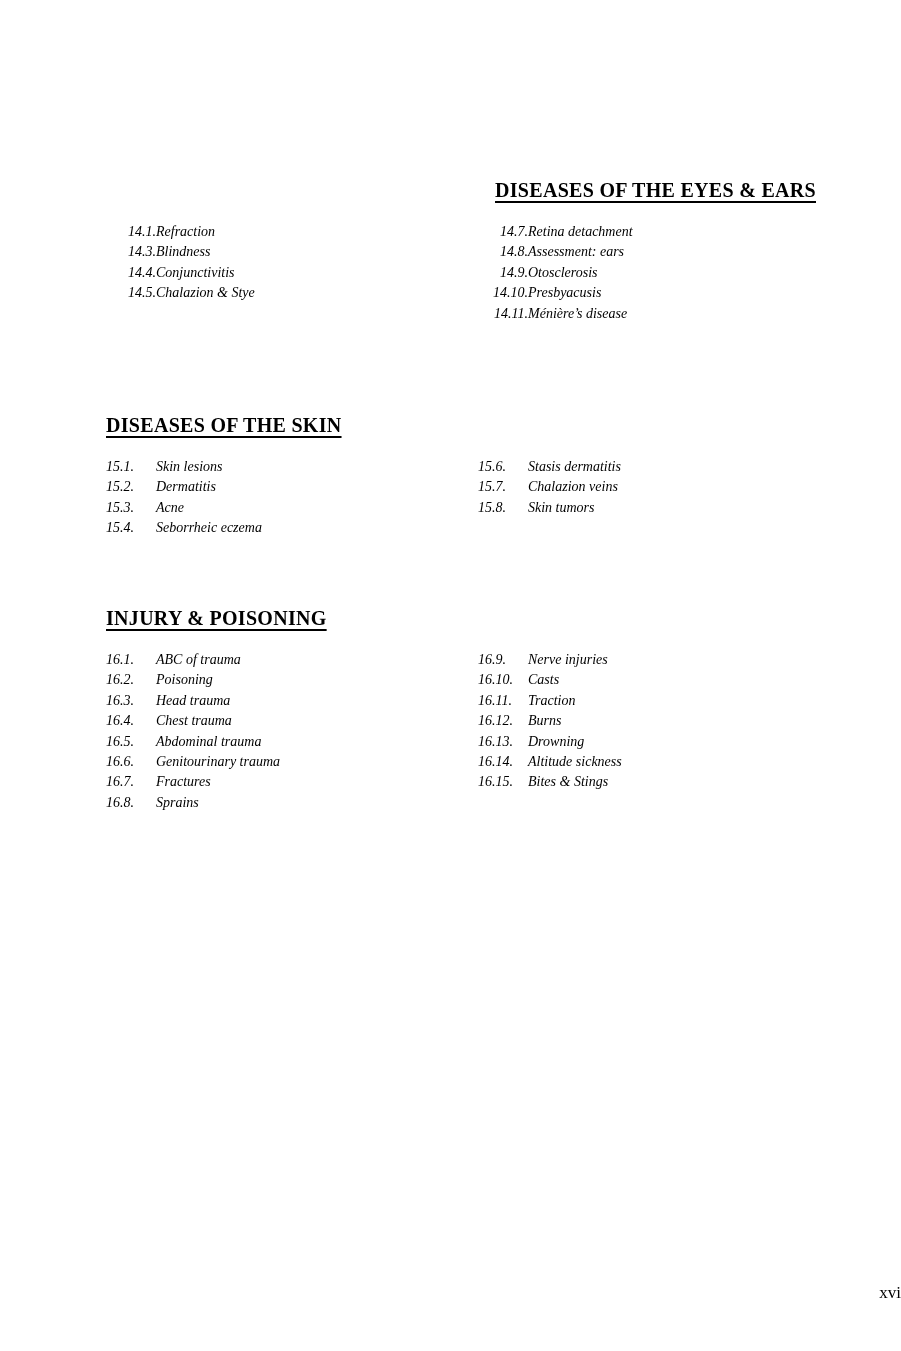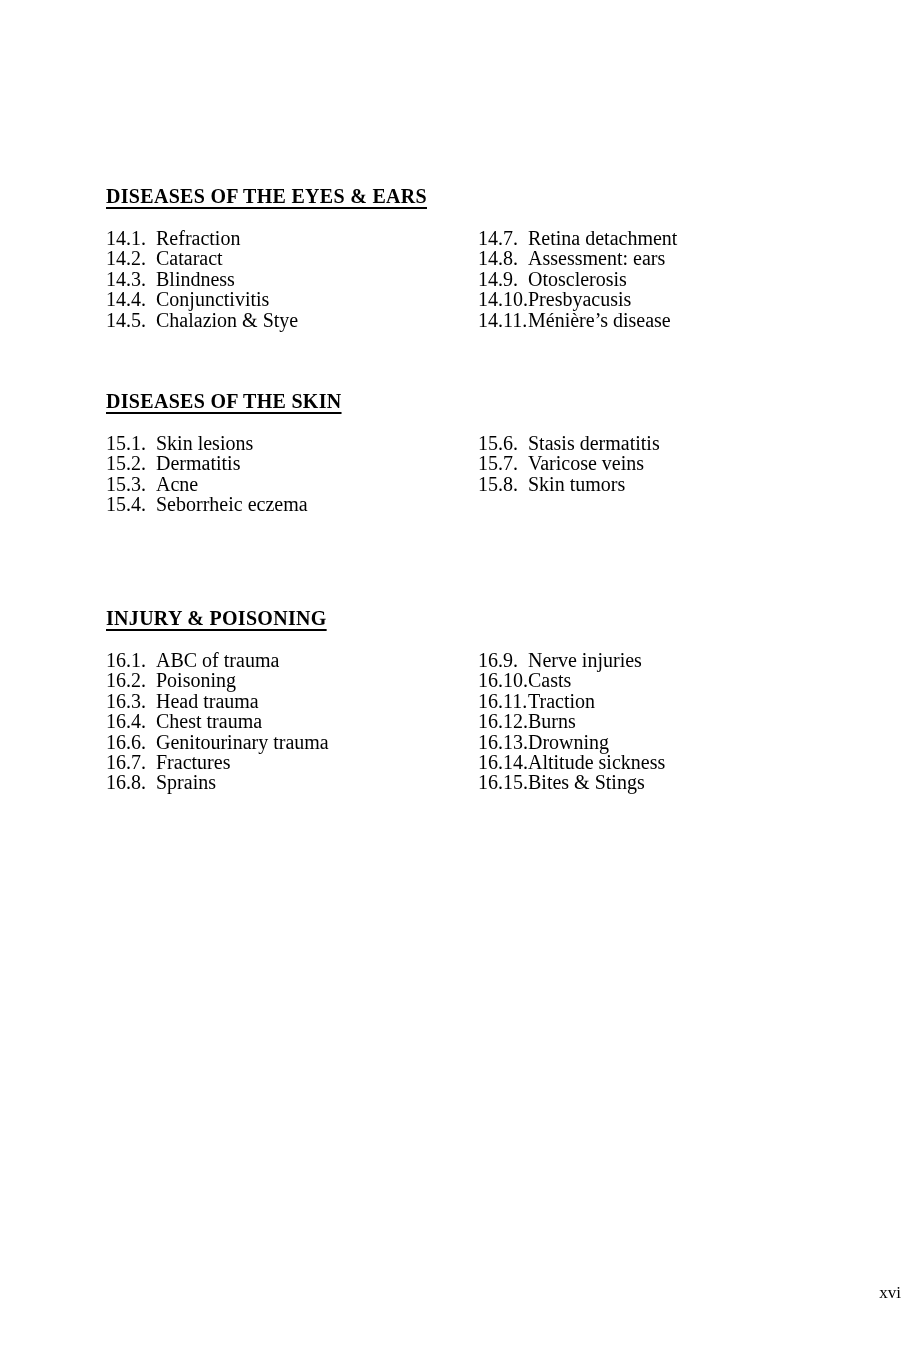--- a/index.html
+++ b/index.html
@@ -14,22 +14,22 @@
     background: #ffffff;
     color: #000000;
     font-family: "Liberation Serif", "DejaVu Serif", serif;
     overflow: hidden;
   }
   .toc-section {
     position: absolute;
     left: 106px;
     width: 710px;
   }
-  .section-0 { top: 184px; }
-  .section-1 { top: 389px; }
+  .section-0 { top: 178px; text-align: right; }
+  .section-1 { top: 413px; }
   .section-2 { top: 606px; }
   .section-title {
     font-size: 20px;
     font-weight: bold;
     line-height: 24px;
     letter-spacing: 0.3px;
     text-decoration: underline;
     text-decoration-thickness: 2px;
     text-underline-offset: 4px;
     white-space: nowrap;
@@ -44,23 +44,24 @@
   }
   .col-left {
     width: 372px;
     flex-shrink: 0;
   }
   .col-right {
     flex: 1;
   }
   .toc-row {
     display: flex;
-    font-size: 20px;
+    font-size: 14px;
     line-height: 20.4px;
     white-space: nowrap;
+    font-style: italic;
   }
   .item-number {
     width: 50px;
     flex-shrink: 0;
   }
   .page-footer {
     position: absolute;
     top: 1283px;
     left: 0;
     width: 100%;
@@ -77,24 +78,20 @@
   <div class="toc-section section-0">
     <div class="section-title">DISEASES OF THE EYES &amp; EARS</div>
     <div class="columns">
       <div class="col col-left">
 
           <div class="toc-row">
             <span class="item-number">14.1.</span>
             <span class="item-label">Refraction</span>
           </div>
 
-          <div class="toc-row">
-            <span class="item-number">14.2.</span>
-            <span class="item-label">Cataract</span>
-          </div>
 
           <div class="toc-row">
             <span class="item-number">14.3.</span>
             <span class="item-label">Blindness</span>
           </div>
 
           <div class="toc-row">
             <span class="item-number">14.4.</span>
             <span class="item-label">Conjunctivitis</span>
           </div>
@@ -163,21 +160,21 @@
       <div class="col col-right">
 
 
           <div class="toc-row">
             <span class="item-number">15.6.</span>
             <span class="item-label">Stasis dermatitis</span>
           </div>
 
           <div class="toc-row">
             <span class="item-number">15.7.</span>
-            <span class="item-label">Varicose veins</span>
+            <span class="item-label">Chalazion veins</span>
           </div>
 
           <div class="toc-row">
             <span class="item-number">15.8.</span>
             <span class="item-label">Skin tumors</span>
           </div>
         </div>
     </div>
   </div>
 
@@ -199,20 +196,24 @@
           <div class="toc-row">
             <span class="item-number">16.3.</span>
             <span class="item-label">Head trauma</span>
           </div>
 
           <div class="toc-row">
             <span class="item-number">16.4.</span>
             <span class="item-label">Chest trauma</span>
           </div>
 
+          <div class="toc-row">
+            <span class="item-number">16.5.</span>
+            <span class="item-label">Abdominal trauma</span>
+          </div>
 
           <div class="toc-row">
             <span class="item-number">16.6.</span>
             <span class="item-label">Genitourinary trauma</span>
           </div>
 
           <div class="toc-row">
             <span class="item-number">16.7.</span>
             <span class="item-label">Fractures</span>
           </div>

